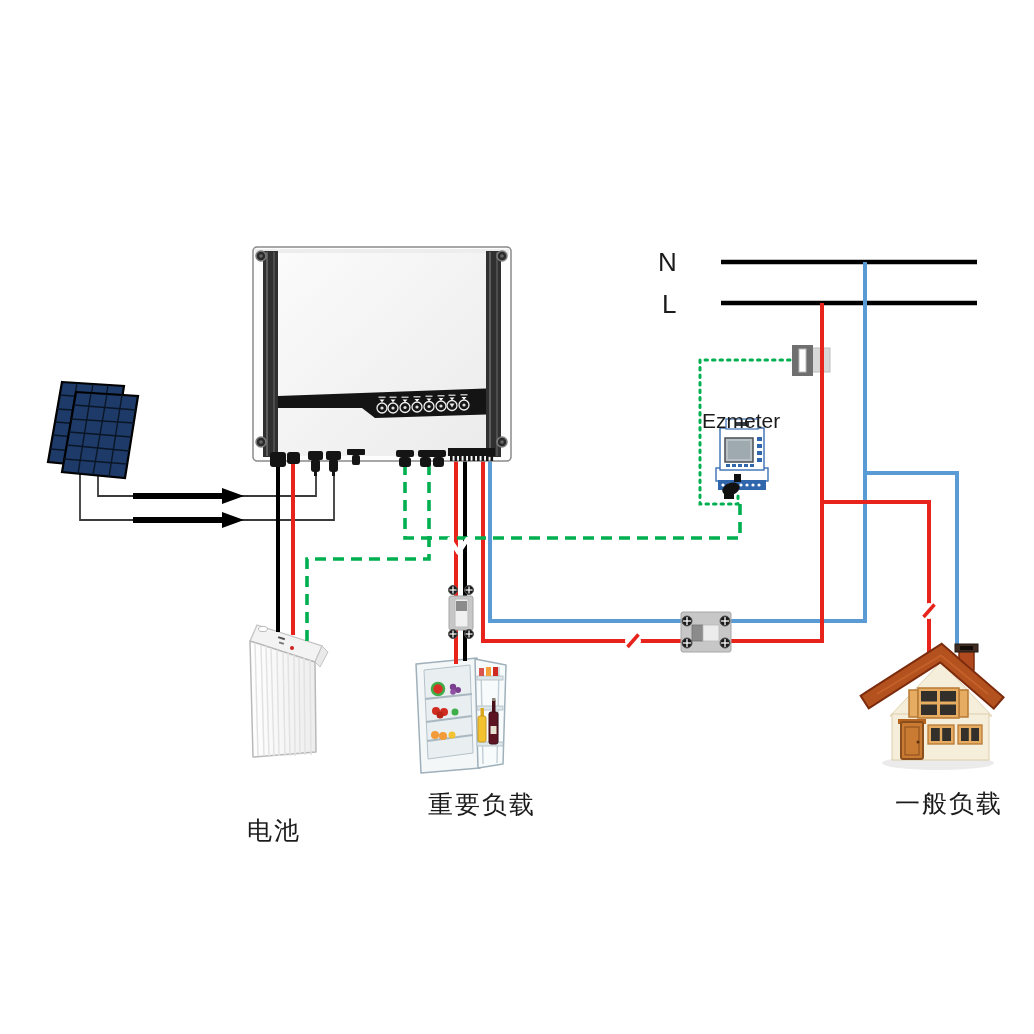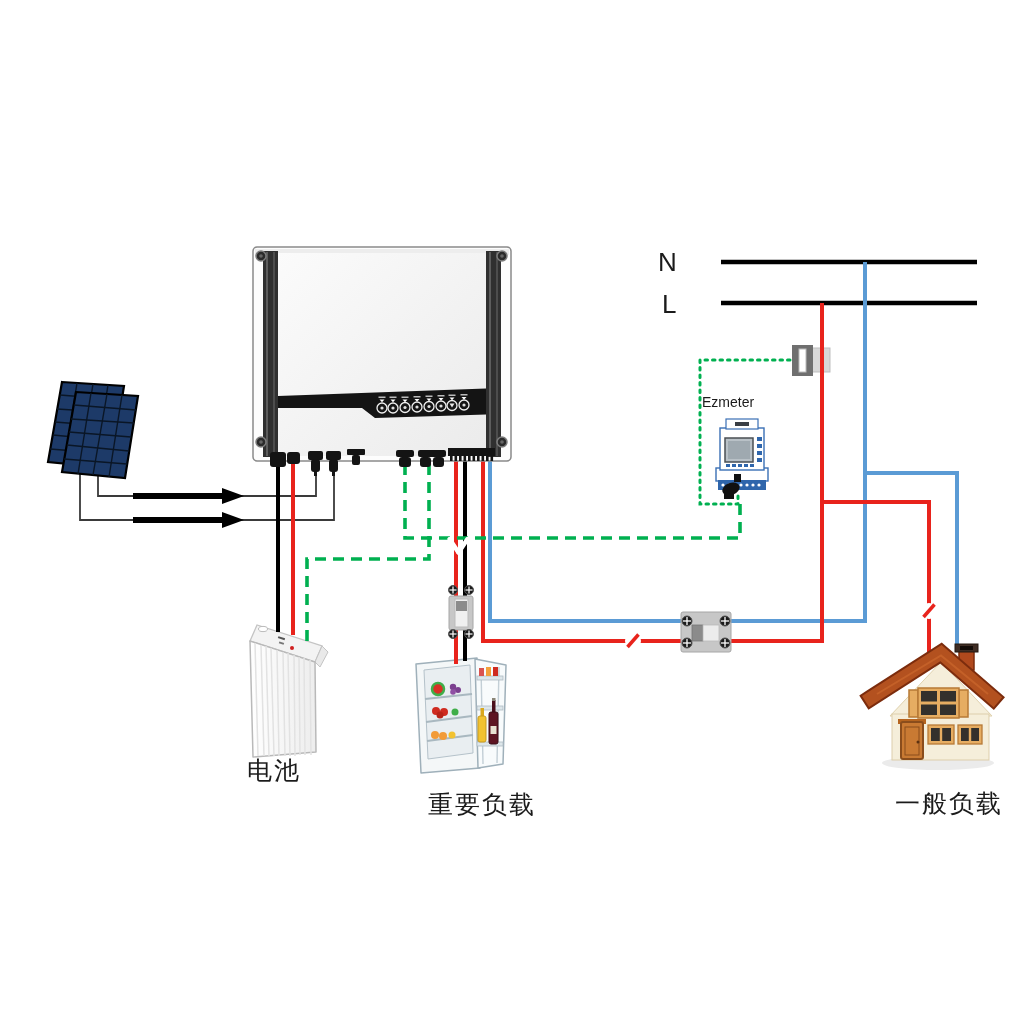--- a/index.html
+++ b/index.html
@@ -3,21 +3,21 @@
 <meta charset="utf-8">
 <style>
   html,body{margin:0;padding:0;background:#fff;}
   .canvas{position:relative;width:1034px;height:1034px;background:#ffffff;overflow:hidden;
           font-family:"Liberation Sans",sans-serif;}
   svg{position:absolute;left:0;top:0;}
   .lbl{position:absolute;color:#1b1b1b;white-space:nowrap;}
   .lbl-sans{font-family:"Liberation Sans",sans-serif;}
   .lbl-serif{font-family:"Liberation Serif","DejaVu Serif",serif;letter-spacing:2px;}
   .lbl-nl{font-size:26px;}
-  .lbl-meter{font-size:14px;}
+  .lbl-meter{font-size:21px;margin-top:15px;}
   .lbl-cjk{font-size:25px;}
   
   .w-red{stroke:var(--wire-red,#e8231c);stroke-width:4;fill:none;}
   .w-blue{stroke:var(--wire-blue,#5b9bd5);stroke-width:4;fill:none;}
   .w-black{stroke:var(--wire-black,#000);stroke-width:4;fill:none;}
   .w-green{stroke:var(--wire-green,#00b050);stroke-width:3.6;fill:none;stroke-dasharray:11 7;}
   .w-greendot{stroke:var(--wire-green,#00b050);stroke-width:3;fill:none;stroke-dasharray:2.5 5;stroke-linecap:round;}
   .w-thin{stroke:#3a3a3a;stroke-width:1.8;fill:none;}
   .bus{stroke:#000;stroke-width:4.5;fill:none;}
   .panelcell{stroke:#0a1626;stroke-width:1.4;}
@@ -439,16 +439,16 @@
       <path d="M871,698 L941,653 L993,698" fill="none" stroke="#7c2c0d" stroke-width="17" stroke-linecap="square" stroke-linejoin="miter"></path>
       <path d="M871,698 L941,653 L993,698" fill="none" stroke="var(--roof-red,#b3511f)" stroke-width="13" stroke-linecap="square" stroke-linejoin="miter"></path>
       <path d="M877,694 L941,655.5 L988,694" fill="none" stroke="#cf6a2e" stroke-width="2" opacity="0.6"></path>
     </g>
   </g>
 </svg>
 
 <div class="lbl lbl-sans lbl-nl" style="left:658px;top:247px;">N</div>
 <div class="lbl lbl-sans lbl-nl" style="left:662px;top:289px;">L</div>
 <div class="lbl lbl-sans lbl-meter" style="left:702px;top:394px;">Ezmeter</div>
-<div class="lbl lbl-serif lbl-cjk" style="left:247px;top:754px;">电池</div>
+<div class="lbl lbl-serif lbl-cjk" style="left:247px;top:814px;">电池</div>
 <div class="lbl lbl-serif lbl-cjk" style="left:428px;top:766px;margin-top:22px;">重要负载</div>
 <div class="lbl lbl-serif lbl-cjk" style="left:895px;top:787px;">一般负载</div>
 </div>
 
 </body></html>

